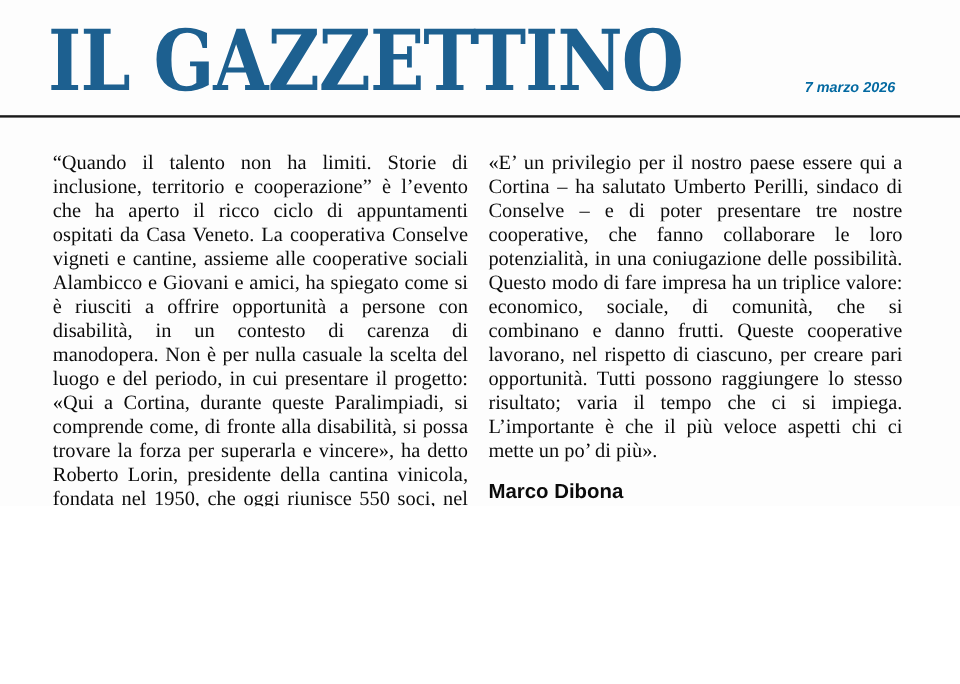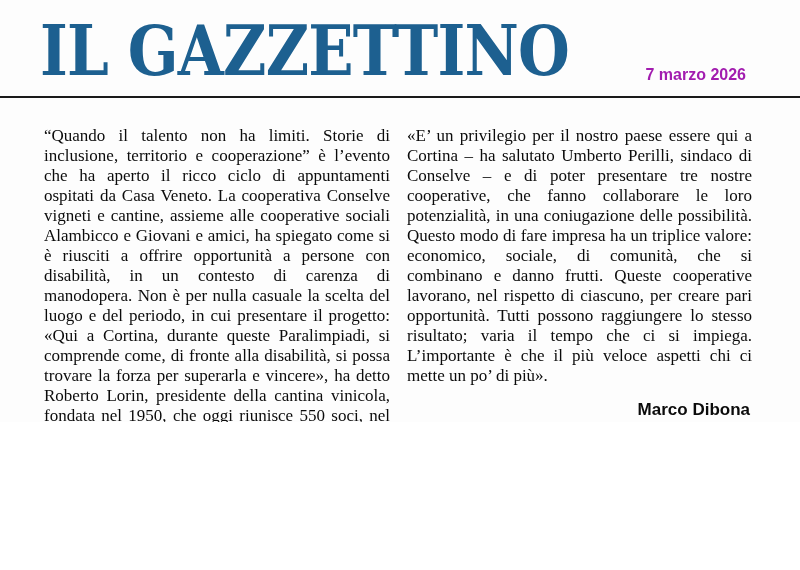--- a/index.html
+++ b/index.html
@@ -29,22 +29,23 @@
     letter-spacing: -1px;
     transform: scaleX(0.85);
     transform-origin: left top;
   }
   .issue-date {
     position: absolute;
     right: 54px;
     top: 66px;
     font-family: "Liberation Sans", sans-serif;
     font-weight: bold;
-    font-size: 16px;
-    color: #a21caf;
+    font-size: 12px;
+    color: #0369a1;
+    font-style: italic;
   }
   .header-divider {
     position: absolute;
     left: 0;
     top: 96px;
     width: 800px;
     height: 2px;
     background: #1a1a1a;
   }
   .content {
@@ -66,21 +67,20 @@
     margin: 0;
     font-family: "Liberation Serif", serif;
     font-size: 17px;
     line-height: 20px;
     color: #0b0b0b;
     text-align: justify;
     text-justify: inter-word;
   }
   .byline {
     margin-top: 14px;
-    text-align: right;
     font-family: "Liberation Sans", sans-serif;
     font-weight: bold;
     font-size: 17px;
     color: #0b0b0b;
     padding-right: 2px;
   }
 </style>
 </head>
 <body>
 

